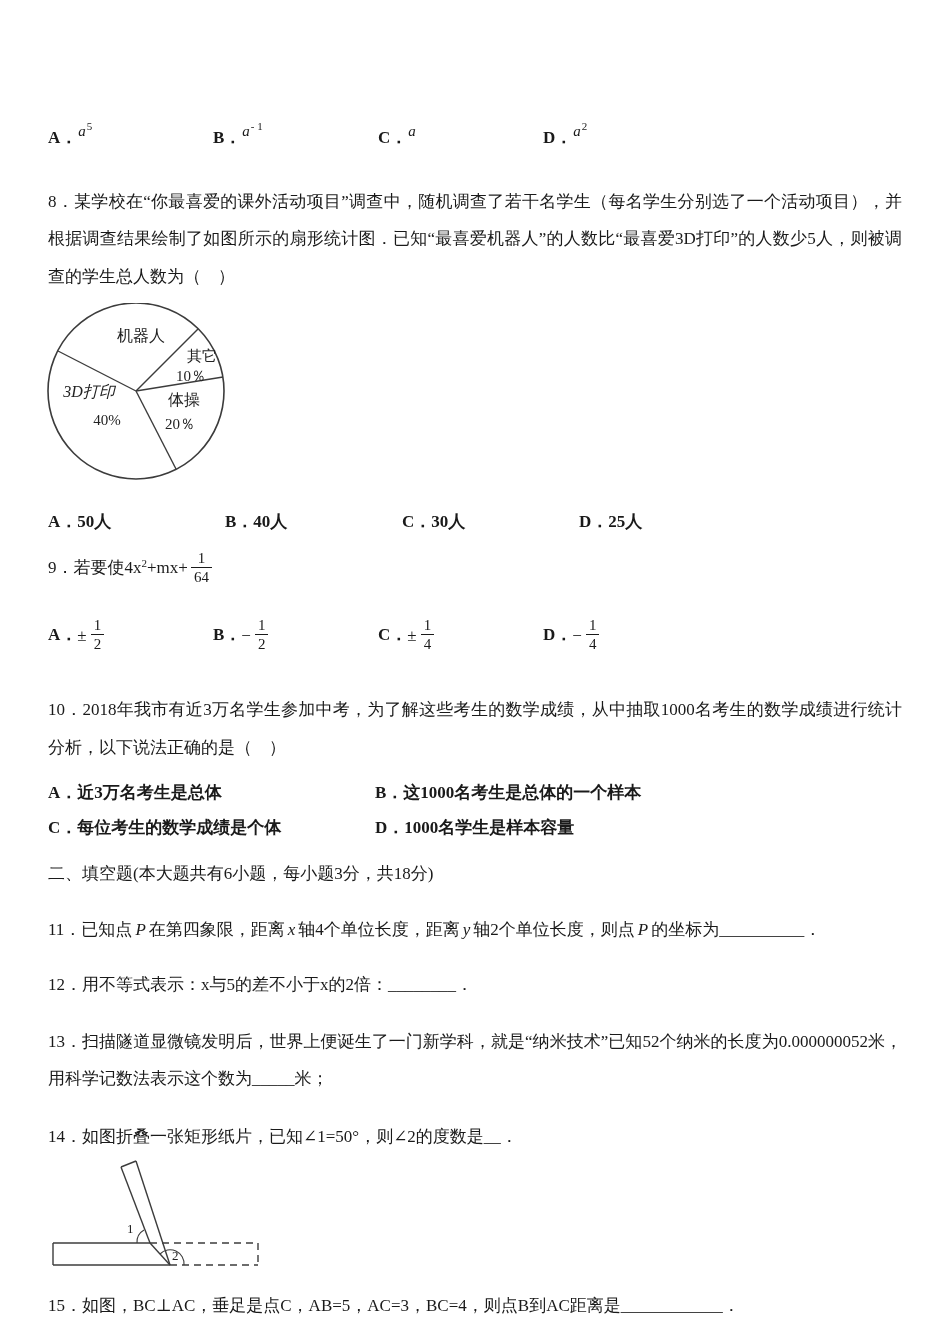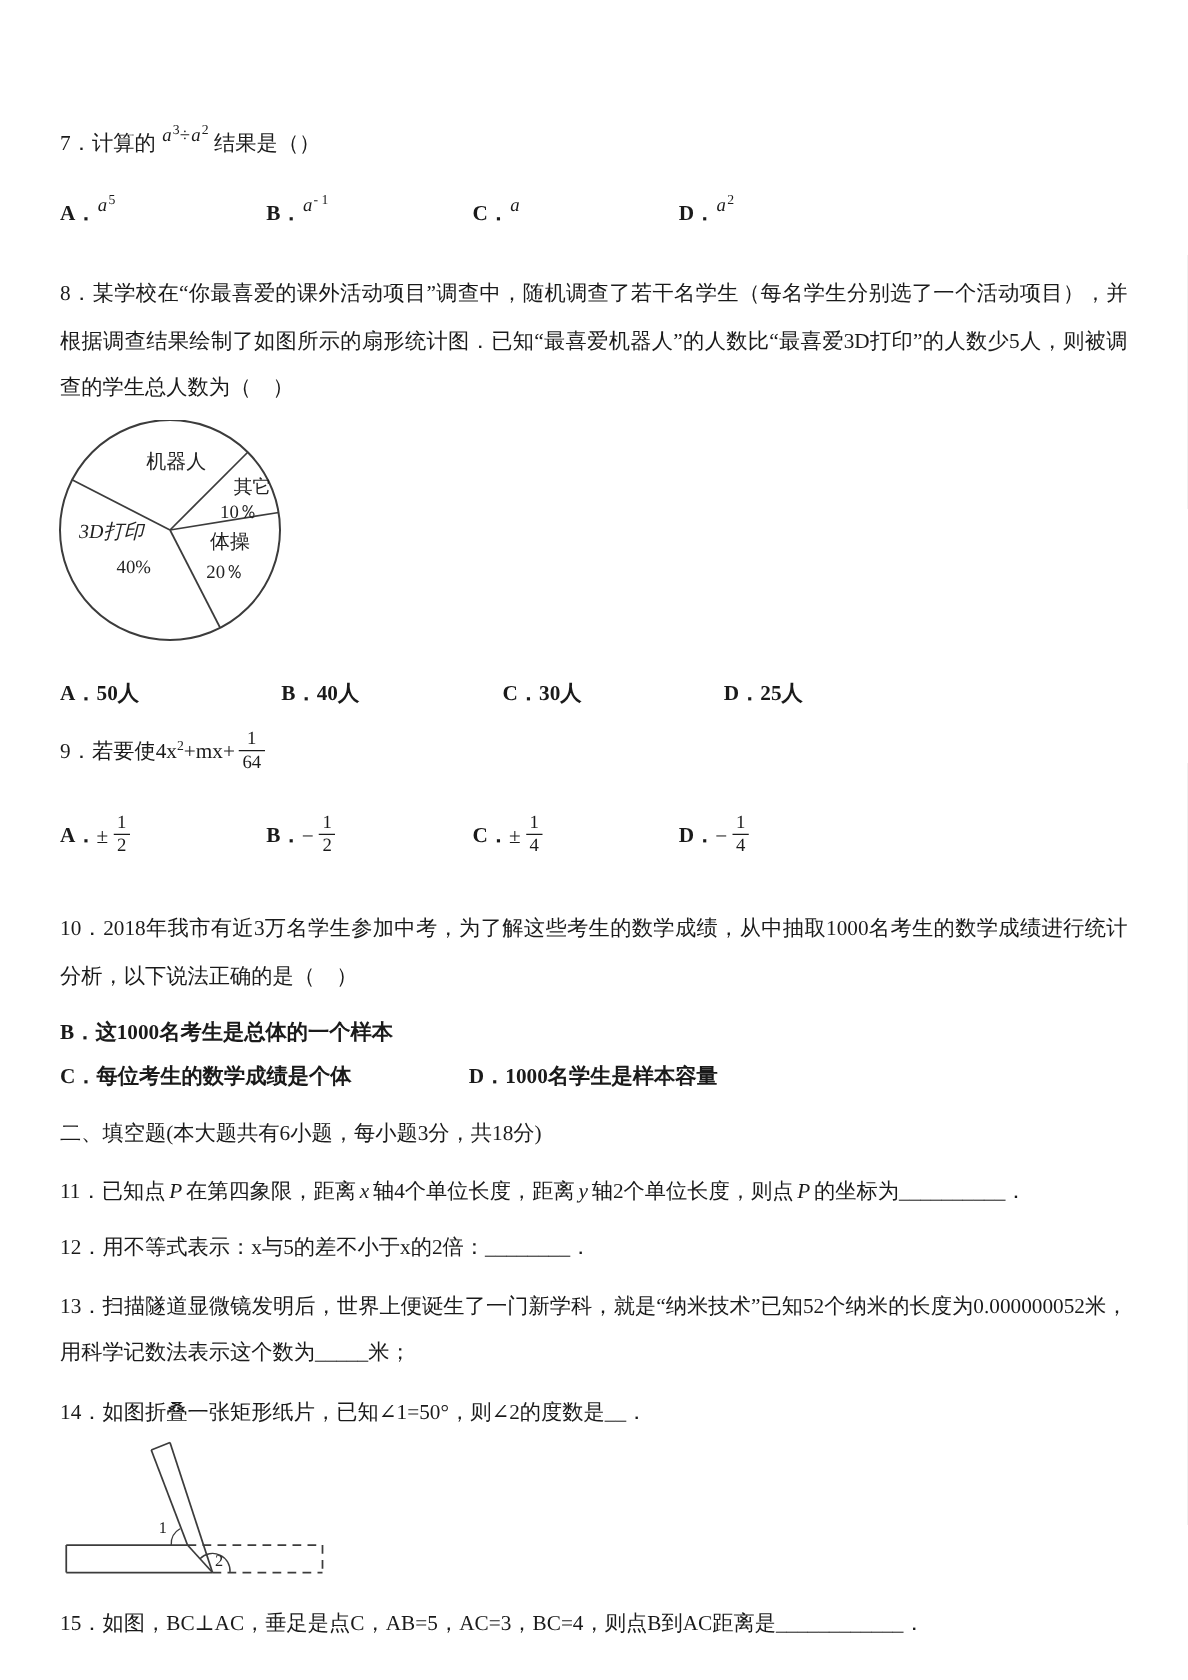--- a/index.html
+++ b/index.html
@@ -25,43 +25,38 @@
   .q8para { margin-top:34px; }
   .pie-wrap { margin:8px 0 0 -4px; }
   .opts8 { margin-top:20px;gap:12px; }
   .q9line { margin-top:18px; }
   .opts9 { margin-top:30px; }
   .q10para { margin-top:36px; }
   .opts10 { margin-top:10px; line-height:1.95; }
   .opts10 .opt { width:327px; }
   .row2 { margin-top:2px; }
   .sec { margin-top:14px; line-height:1.9; }
-  .qline { margin-top:12px; }
+  .qline { margin-top:22px; }
   .fig-wrap { margin:4px 0 0 2px; }
   .q15 { margin-top:12px; }
   .frac {
     display:inline-block; vertical-align:middle; text-align:center;
     line-height:1.2; font-size:15px; margin:0 3px; position:relative; top:-2px;
   }
   .frac .num { display:block; border-bottom:1.4px solid #1a1a1a; padding:0 3px; }
   .frac .den { display:block; padding:0 3px; }
   .sign { margin-right:1px; }
   svg text { font-family:"Liberation Serif","DejaVu Serif",serif; fill:#222; }
   svg line, svg circle, svg path { stroke:#3c3c3c; }
 </style>
 </head>
 <body>
 
 <div class="page">
 
-  <div class="line">
-    <span>7．计算的</span>
-    <span class="raised"><span class="mvar">a</span><sup>3</sup><span>÷</span><span class="mvar">a</span><sup>2</sup></span>
-    <span>结果是（）</span>
-  </div>
 
   <div class="opts opts7">
     <div class="opt"><b>A．</b><span class="raised"><span class="mvar">a</span><sup>5</sup></span></div>
     <div class="opt"><b>B．</b><span class="raised"><span class="mvar">a</span><sup>- 1</sup></span></div>
     <div class="opt"><b>C．</b><span class="raised"><span class="mvar">a</span><sup></sup></span></div>
     <div class="opt"><b>D．</b><span class="raised"><span class="mvar">a</span><sup>2</sup></span></div>
   </div>
 
   <div class="para q8para">
     <span>8．某学校在“你最喜爱的课外活动项目”调查中，随机调查了若干名学生（每名学生分别选了一个活动项目），并根据调查结果绘制了如图所示的扇形统计图．已知“最喜爱机器人”的人数比“最喜爱3D打印”的人数少5人，则被调查的学生总人数为（　）</span>
@@ -100,20 +95,21 @@
     <div class="opt"><b>B．</b><span class="sign">−</span><span class="frac"><span class="num">1</span><span class="den">2</span></span></div>
     <div class="opt"><b>C．</b><span class="sign">±</span><span class="frac"><span class="num">1</span><span class="den">4</span></span></div>
     <div class="opt"><b>D．</b><span class="sign">−</span><span class="frac"><span class="num">1</span><span class="den">4</span></span></div>
   </div>
 
   <div class="para q10para">
     <span>10．2018年我市有近3万名学生参加中考，为了解这些考生的数学成绩，从中抽取1000名考生的数学成绩进行统计分析，以下说法正确的是（　）</span>
   </div>
 
   <div class="opts opts10">
+    <div class="opt"><b>A．</b><span>近3万名考生是总体</span></div>
     <div class="opt"><b>B．</b><span>这1000名考生是总体的一个样本</span></div>
   </div>
   <div class="opts opts10 row2">
     <div class="opt"><b>C．</b><span>每位考生的数学成绩是个体</span></div>
     <div class="opt"><b>D．</b><span>1000名学生是样本容量</span></div>
   </div>
 
   <div class="sec">
     <span>二、填空题(本大题共有6小题，每小题3分，共18分)</span>
   </div>

